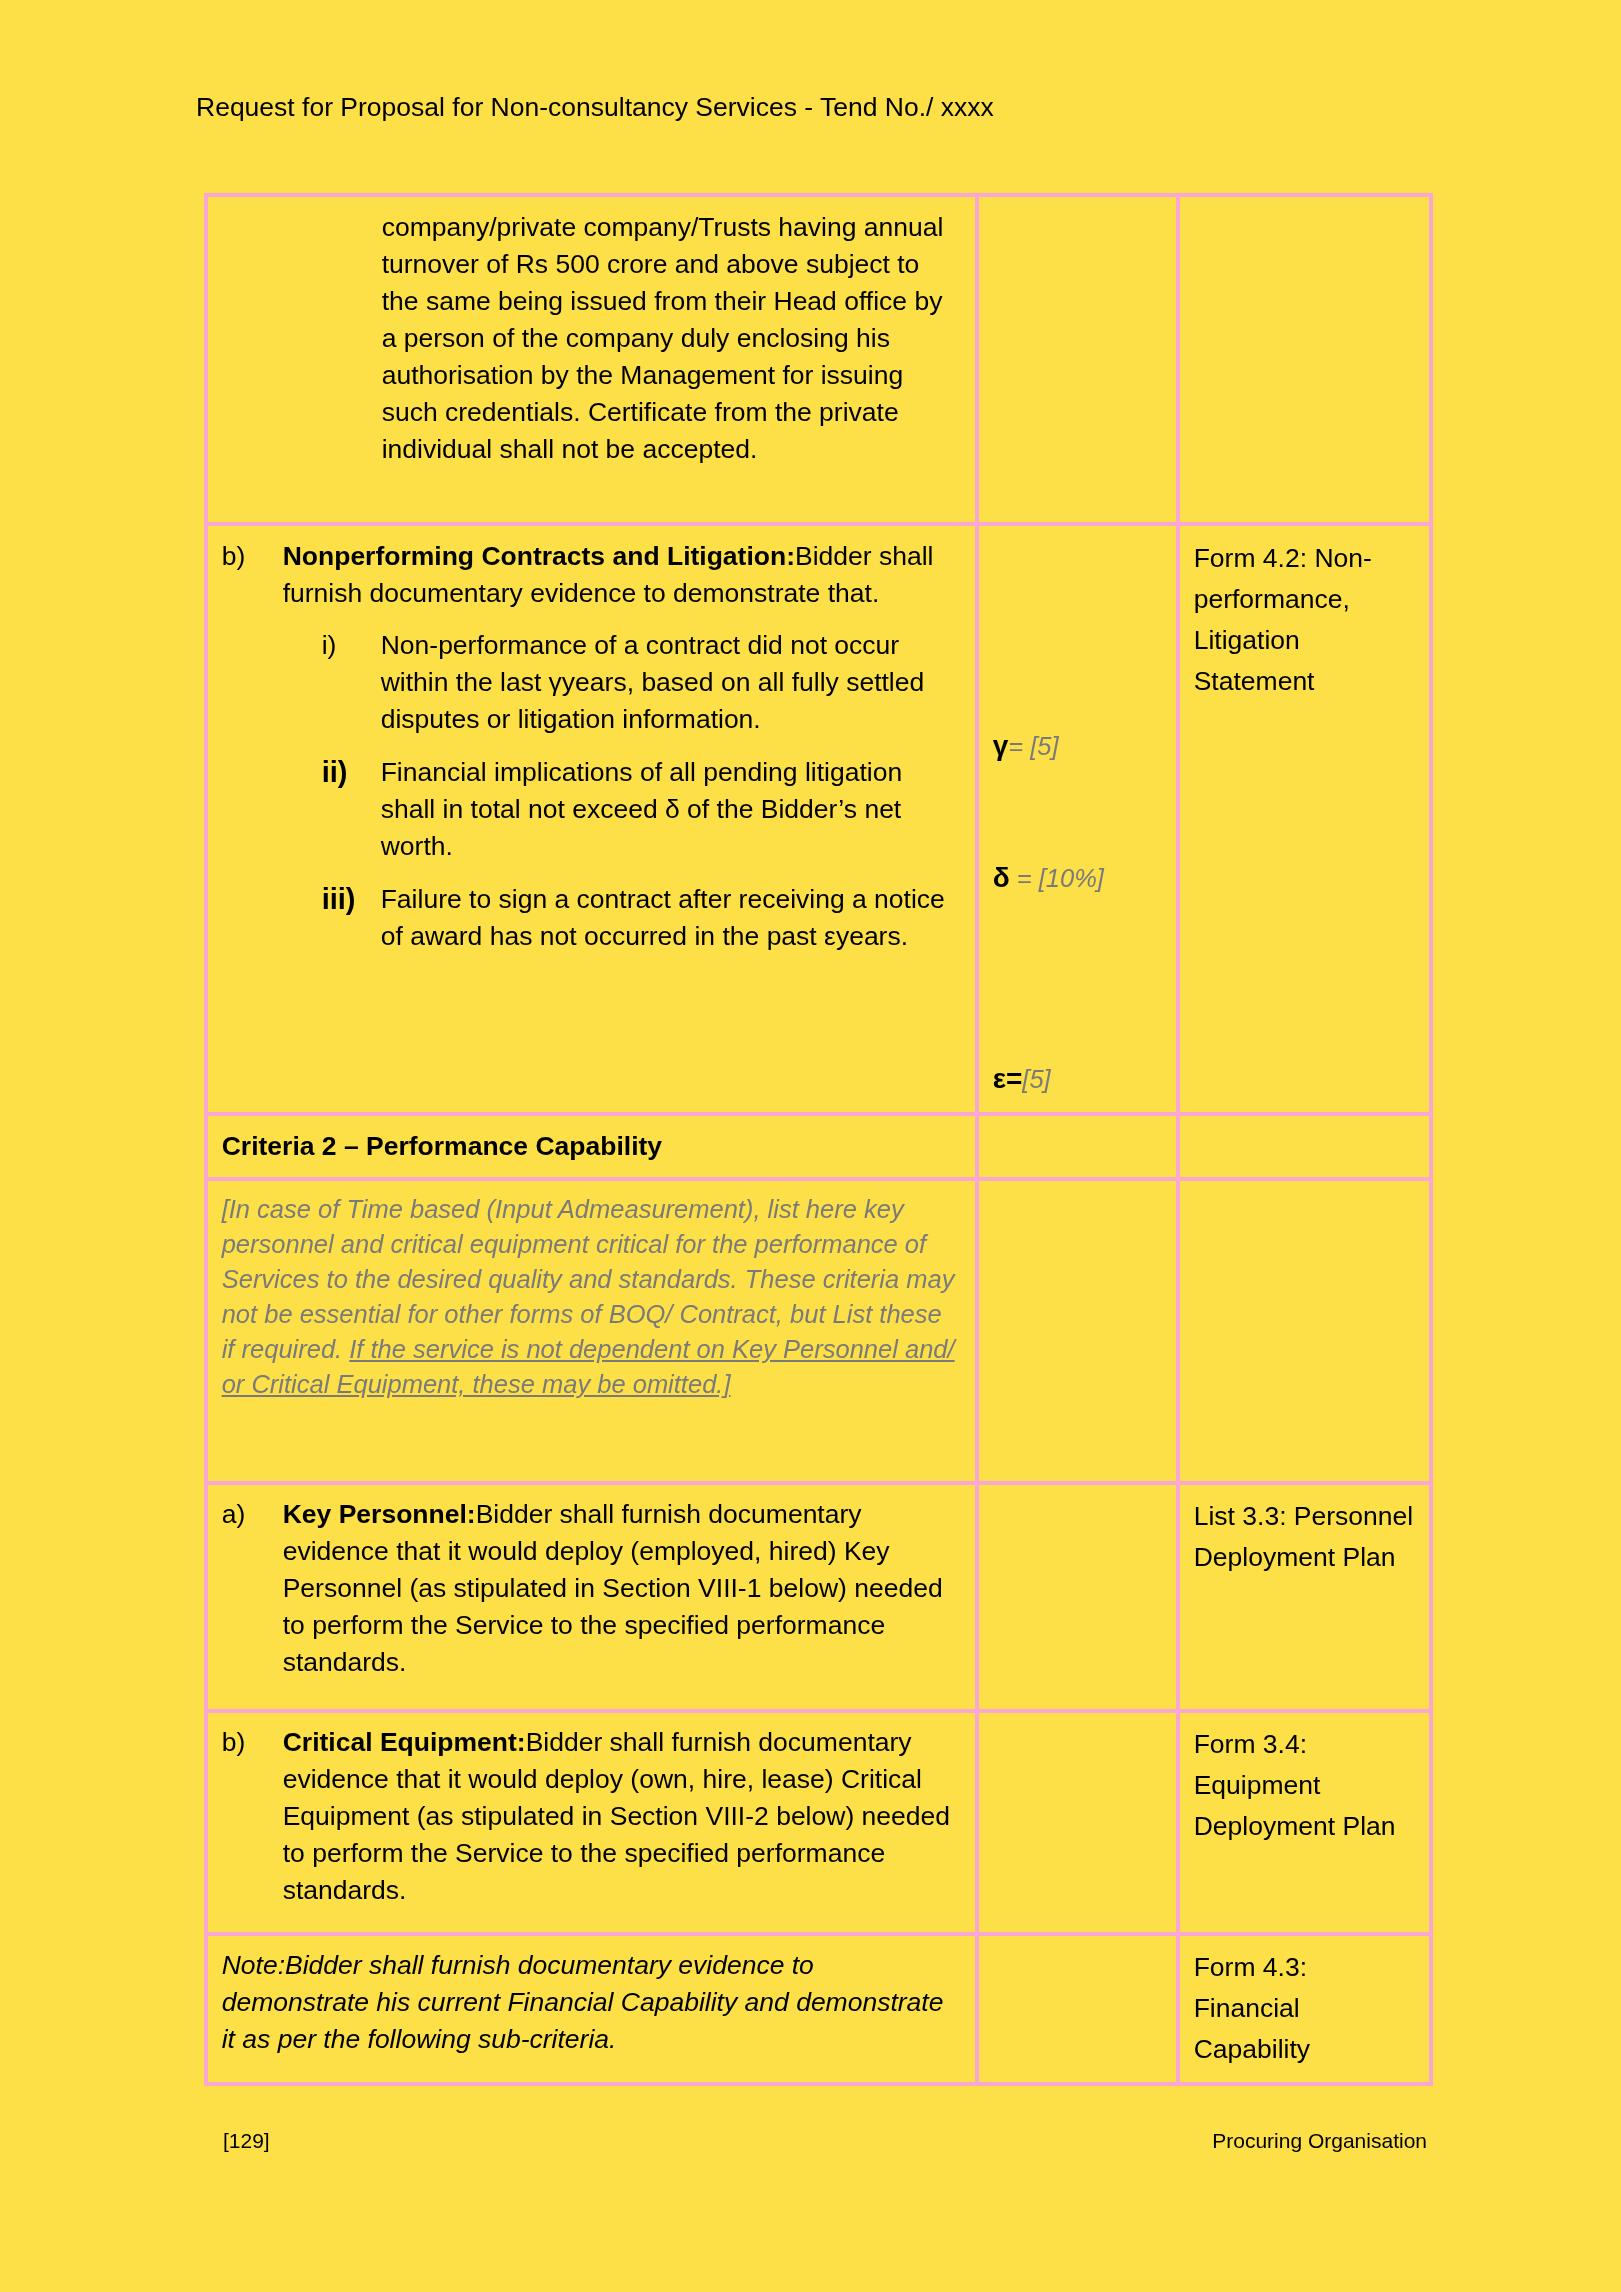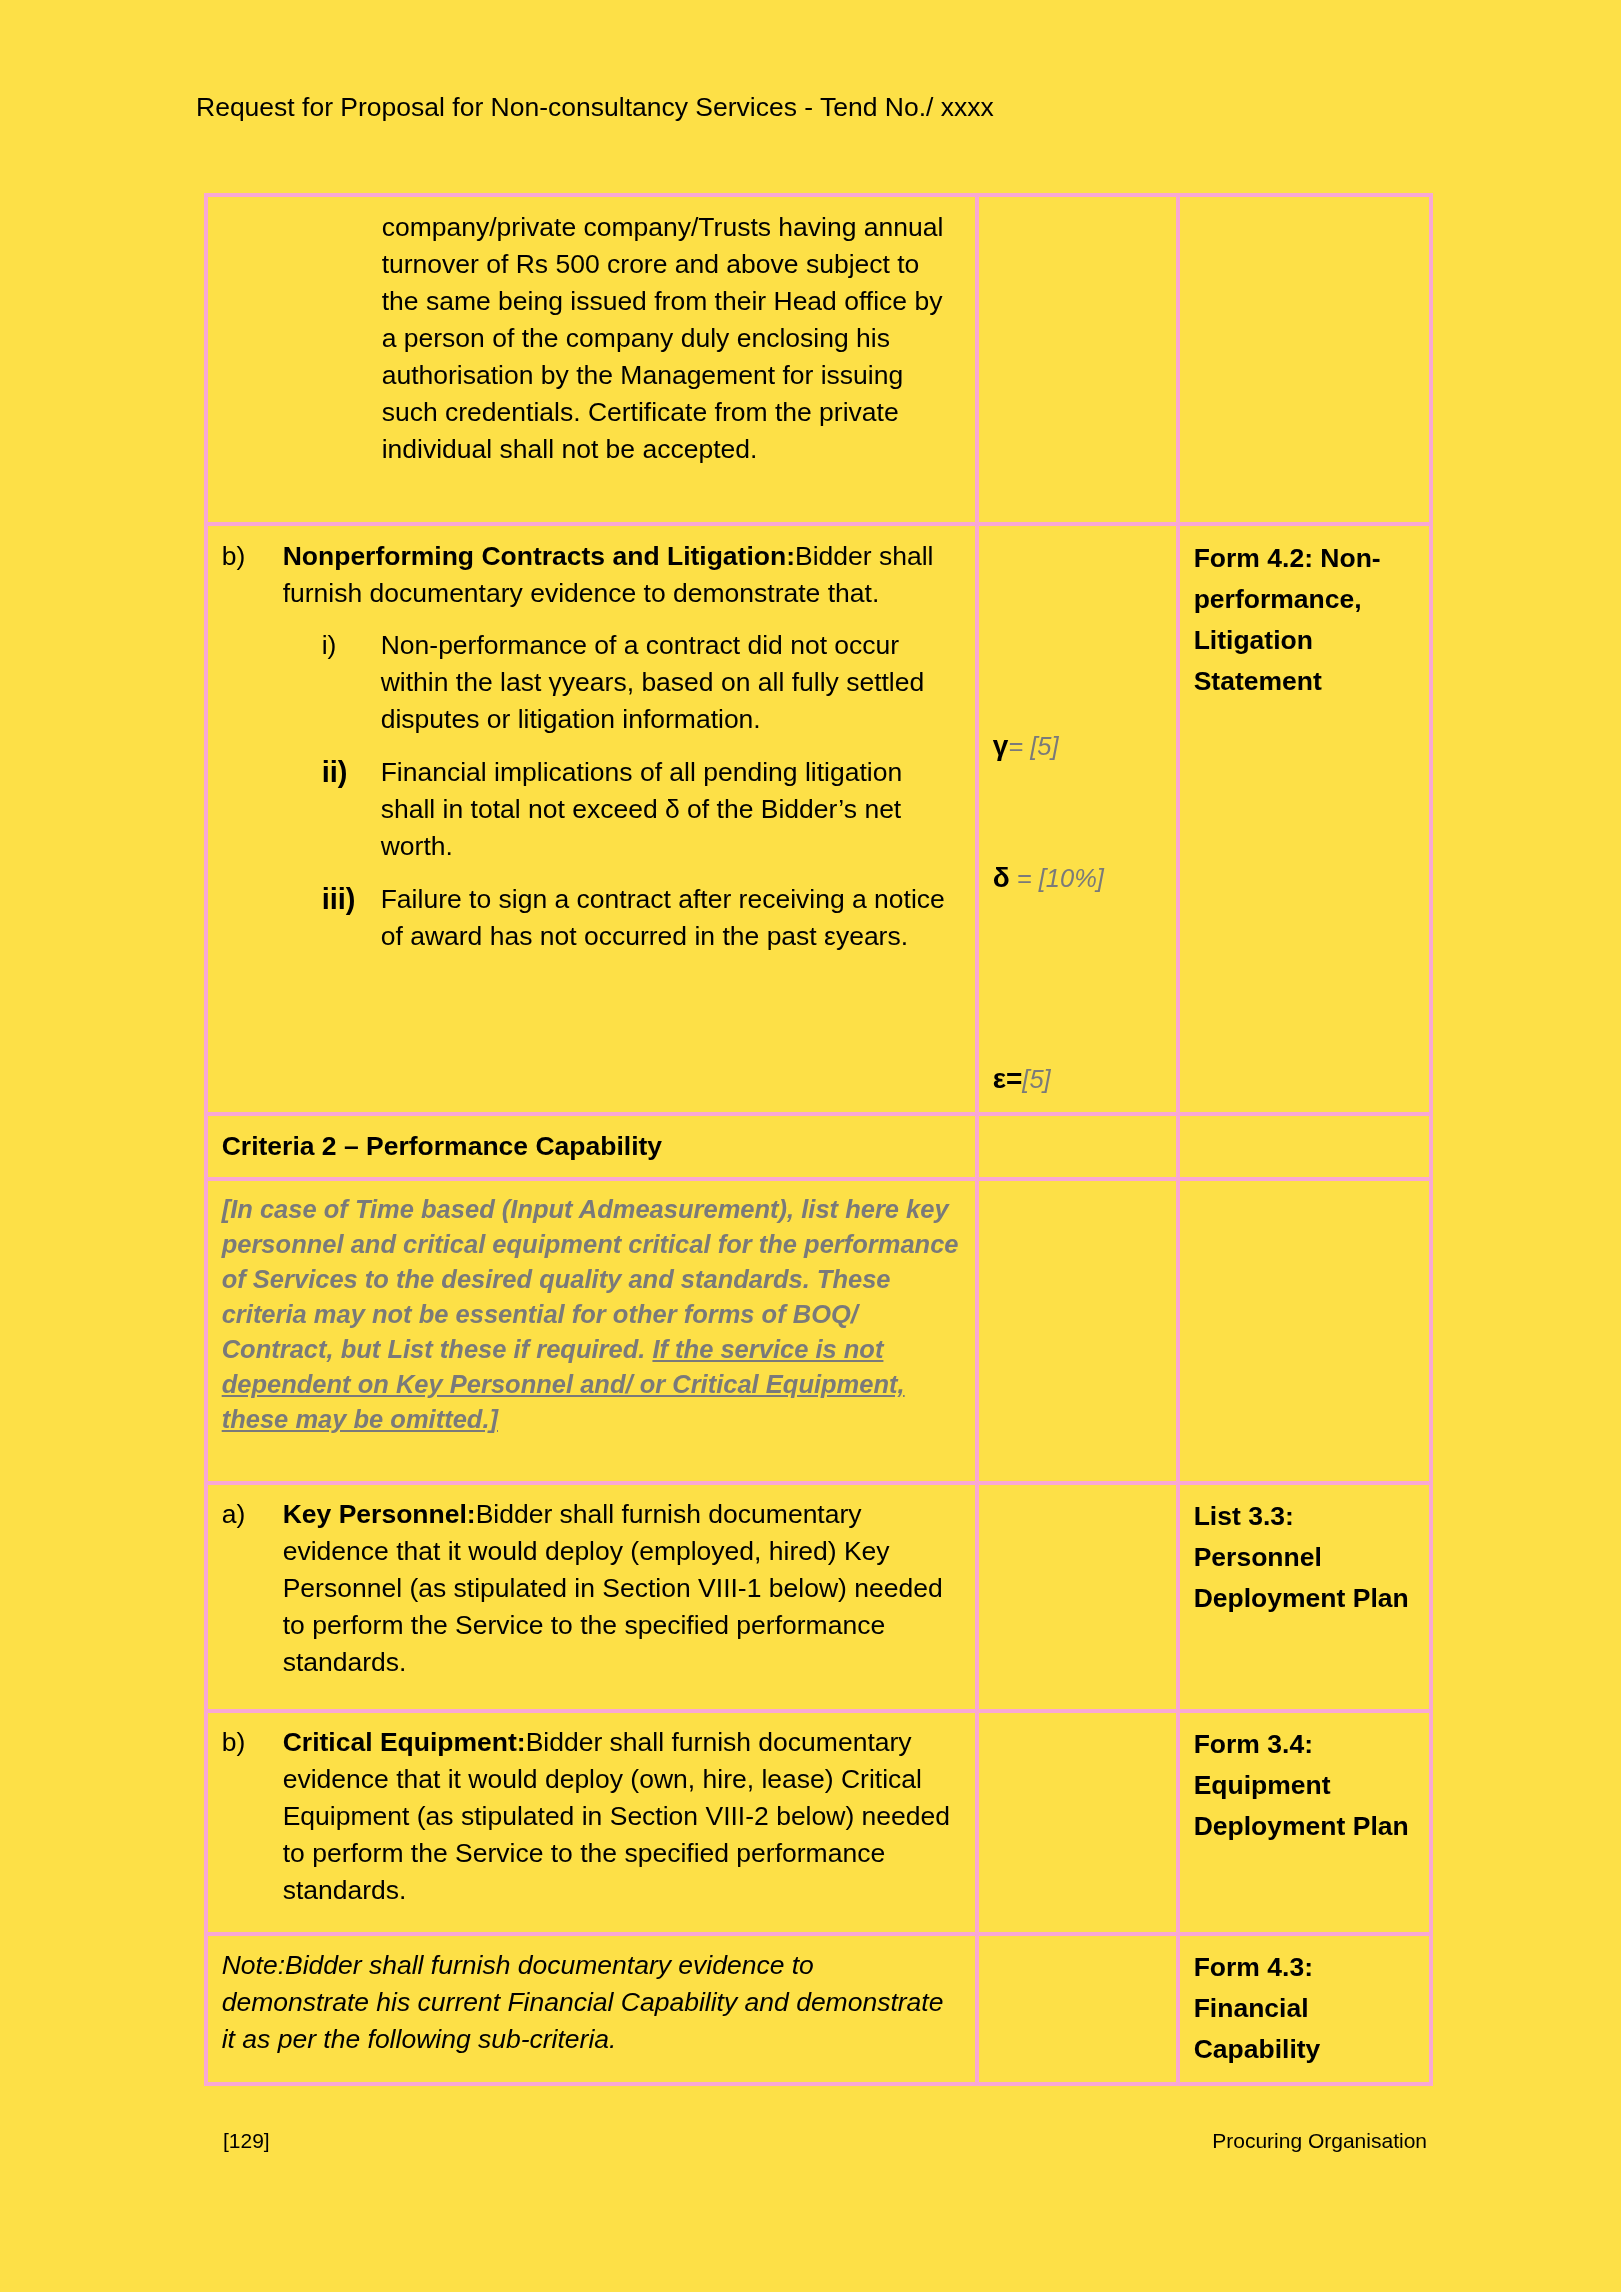--- a/index.html
+++ b/index.html
@@ -36,21 +36,21 @@
     font-size: 26.5px;
     line-height: 37px;
   }
   .col-main   { width: 771px; }
   .col-points { width: 201px; }
   .col-form   { width: 253px; }
 
   .row-carryover { height: 329px; }
   .row-litigation { height: 590px; }
   .row-criteria2 { height: 61px; }
-  .row-note2 { height: 304px; font-weight: bold; }
+  .row-note2 { height: 304px; }
   .row-personnel { height: 228px; }
   .row-equipment { height: 223px; }
   .row-criteria3 { height: 58px; }
   .row-note3 { height: 133px; }
 
   .carryover-text { padding-left: 160px; }
 
   .item { display: flex; }
   .item-label { width: 61px; flex: 0 0 61px; }
   .item-body { flex: 1; }
@@ -68,21 +68,21 @@
   .param-symbol { font-weight: 700; font-size: 28px; }
   .param-value { font-style: italic; color: #7a7a7a; font-size: 25.5px; }
 
   .criteria-cell { vertical-align: middle !important; font-weight: 700; }
 
   .note2-text { color: #7a7a7a; font-style: italic; font-size: 25.5px; line-height: 35px; }
   .underlined { text-decoration: underline; }
 
   .note3-text { font-style: italic; }
 
-  .form-text { line-height: 41px; font-weight: bold; }
+  .form-text { line-height: 41px; }
 
   .doc-footer {
     position: absolute;
     left: 223px;
     top: 2129px;
     width: 1204px;
     display: flex;
     justify-content: space-between;
     font-size: 21px;
   }

